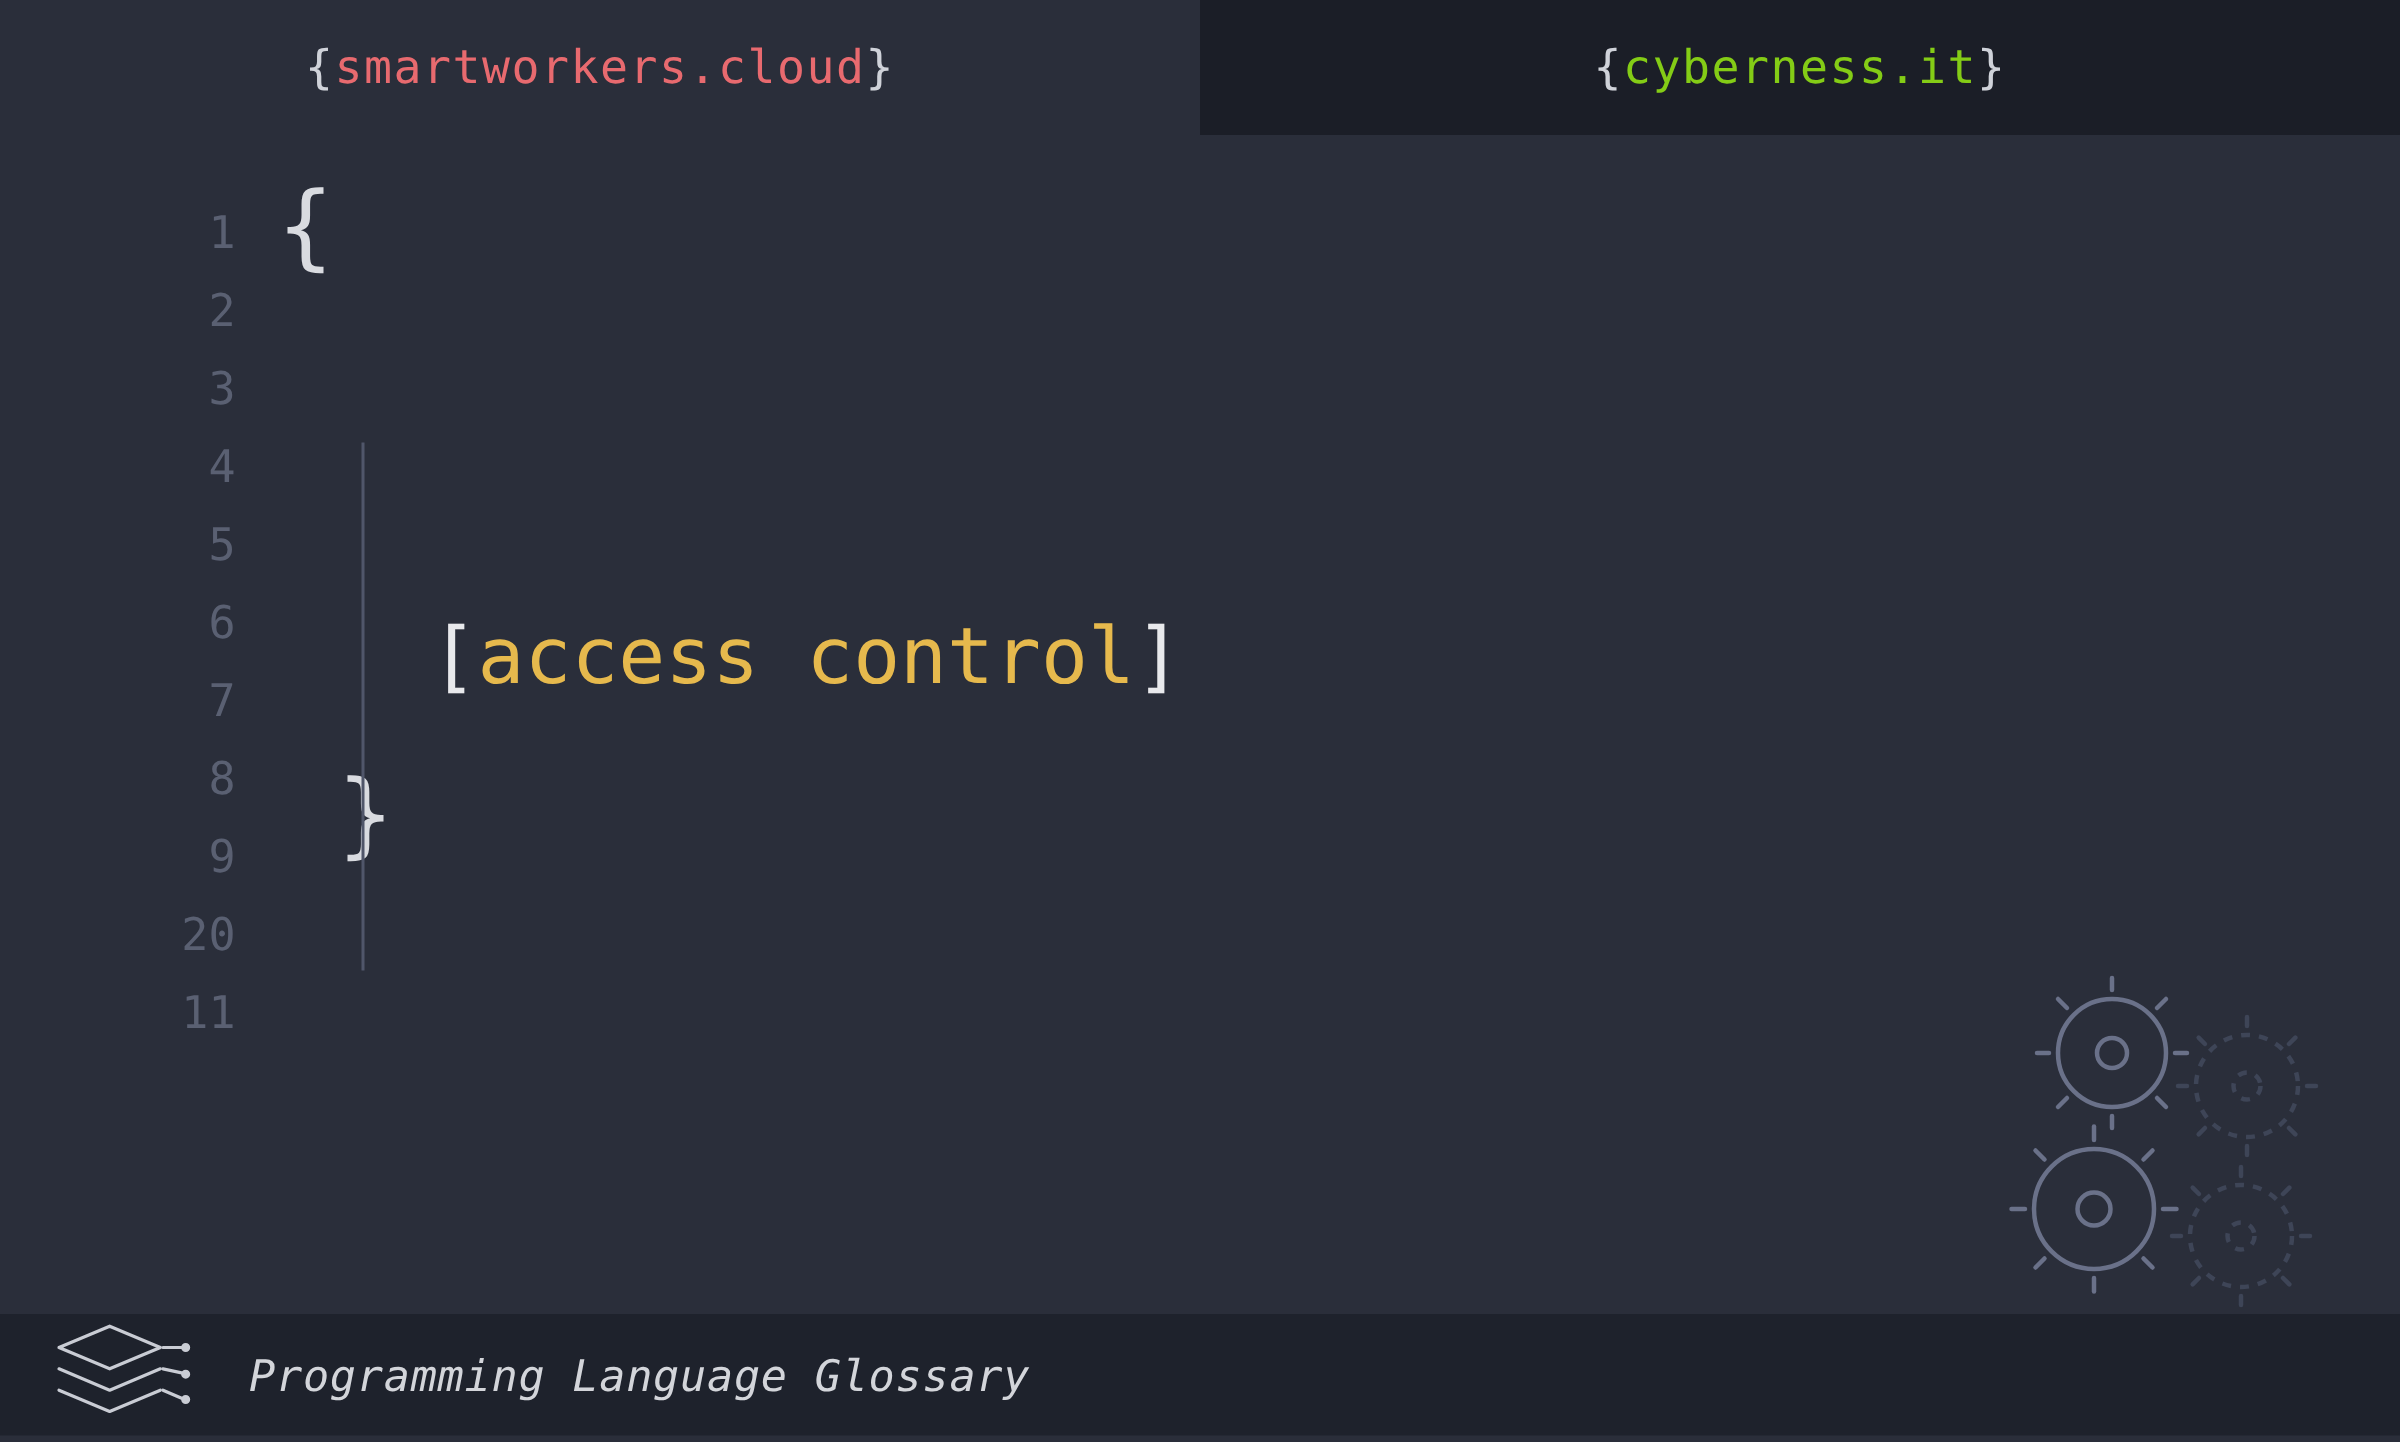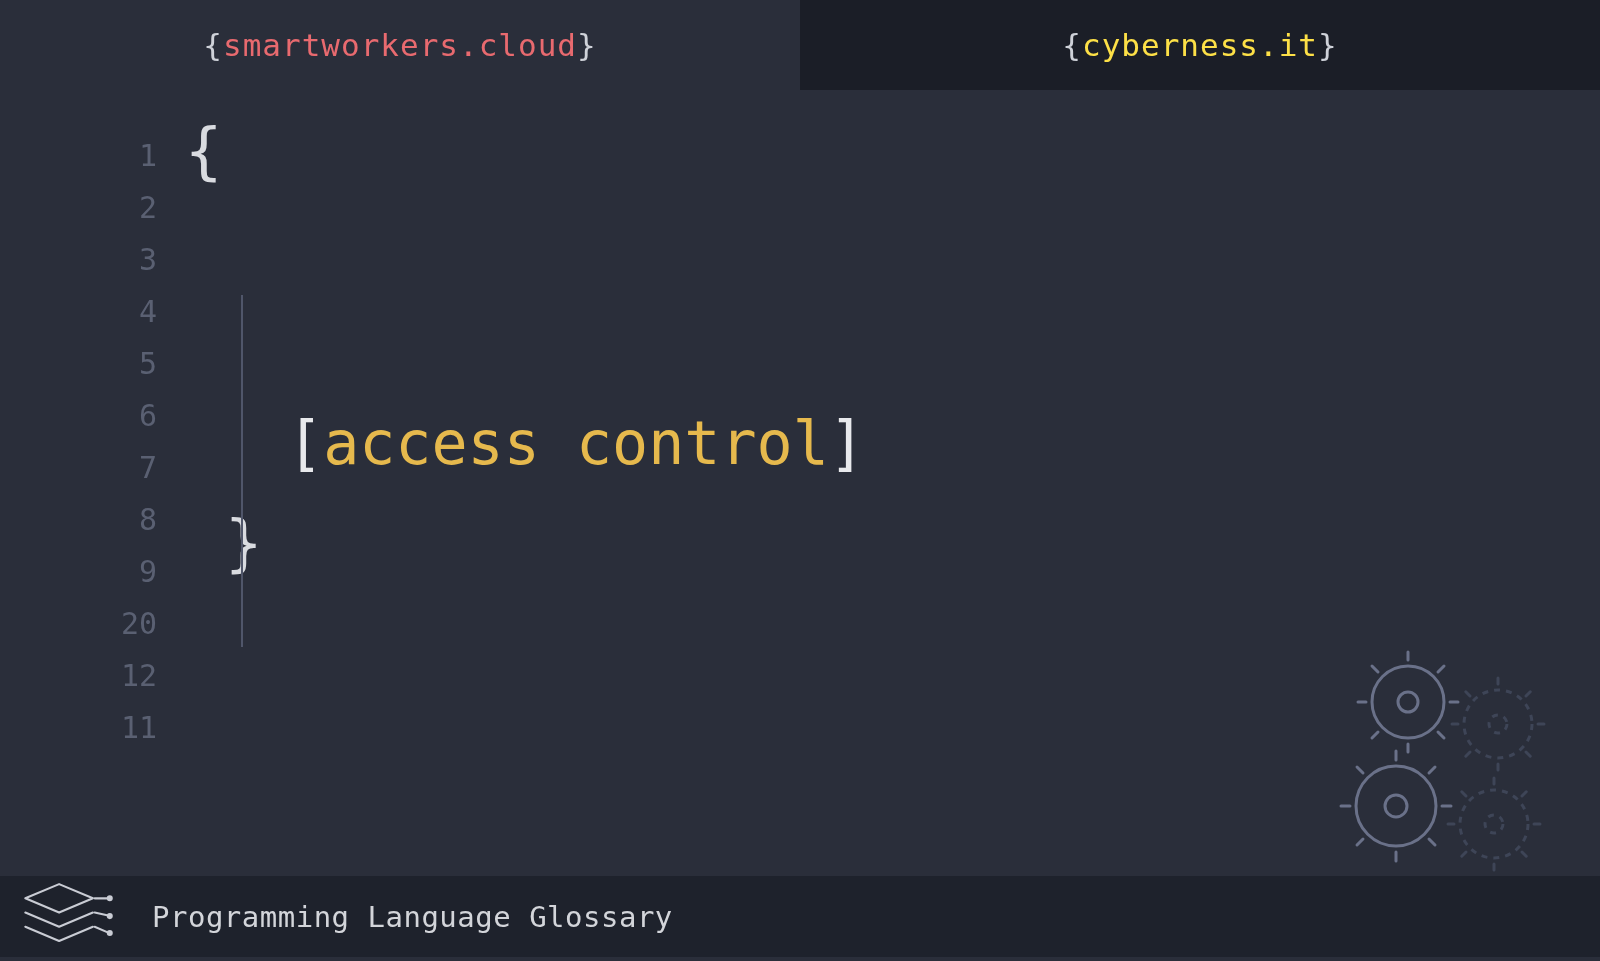--- a/index.html
+++ b/index.html
@@ -22,21 +22,21 @@
     align-items: center;
     justify-content: center;
     font-size: 31px;
     font-weight: 400;
     letter-spacing: 1px;
   }
   .tab .brace { color: #cfd2d9; }
   .tab.inactive { background: #1b1e27; }
   .tab.active { background: transparent; }
   .tab.active .domain { color: #e86a6f; }
-  .tab.inactive .domain { color: #fde047; }
+  .tab.inactive .domain { color: #84cc16; }
 
   .editor {
     position: relative;
     height: 786px;
     display: flex;
     padding-top: 30px;
   }
 
   .gutter {
     width: 185px;
@@ -80,42 +80,43 @@
     top: 175px;
     width: 2px;
     height: 352px;
     background: #50566a;
   }
 
   .term-line {
     position: absolute;
     left: 102px;
     top: 288px;
-    font-size: 60px;
+    font-size: 52px;
     letter-spacing: 0px;
   }
   .term-line .bracket { color: #e8e9ec; }
   .term-line .term { color: #e6b94d; }
 
   .gears {
     position: absolute;
     right: 24px;
     bottom: 0px;
     width: 260px;
     height: 230px;
     opacity: 1;
   }
 
   .footer {
     height: 81px;
     background: #1e222c;
     display: flex;
     align-items: center;
     gap: 30px;
-    padding-left: 14px;
+    padding-left: 28px;
+    font-style: italic;
   }
   .footer .label {
     font-size: 29px;
     color: #d3d5da;
     letter-spacing: 0.5px;
   }
   .layers-icon {
     width: 108px;
     height: 80px;
     display: flex;
@@ -145,21 +146,20 @@
     <div>1</div>
     <div>2</div>
     <div>3</div>
     <div>4</div>
     <div>5</div>
     <div>6</div>
     <div>7</div>
     <div>8</div>
     <div>9</div>
     <div>20</div>
-    <div>12</div>
     <div>11</div>
   </div>
 
   <div class="code">
     <div class="brace-big brace-open">{</div>
 
     <div class="indent-guide"></div>
 
     <div class="term-line">
       <span class="bracket">[</span><span class="term">access control</span><span class="bracket">]</span>

